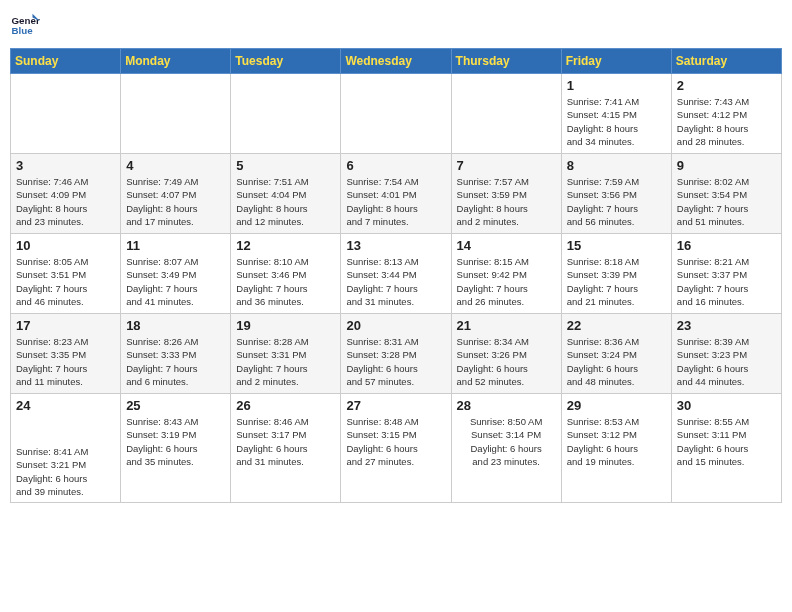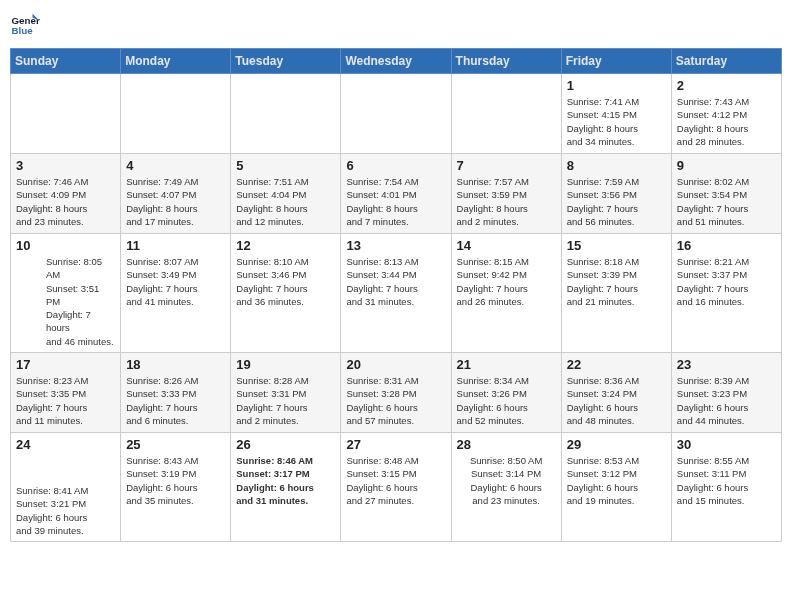--- a/index.html
+++ b/index.html
@@ -37,21 +37,21 @@
       font-size: 14px;
       color: #555;
     }
     table {
       width: 100%;
       border-collapse: collapse;
       table-layout: fixed;
     }
     thead tr th {
       background: #2e6db4;
-      color: #e5e5e5;
+      color: #fde047;
       font-size: 12px;
       font-weight: bold;
       padding: 5px 4px;
       text-align: left;
       border: 1px solid #5a8ecb;
     }
     tbody tr td {
       vertical-align: top;
       border: 1px solid #ccc;
       padding: 4px 5px;
@@ -176,21 +176,21 @@
           <div class="day-number">9</div>
           <div class="day-info" style="white-space: pre-line;">Sunrise: 8:02 AM
 Sunset: 3:54 PM
 Daylight: 7 hours
 and 51 minutes.</div>
         </td>
       </tr>
       <tr>
         <td>
           <div class="day-number">10</div>
-          <div class="day-info" style="white-space: pre-line; margin-left: 30px;">Sunrise: 8:05 AM
+          <div class="day-info" style="white-space: pre-line;">Sunrise: 8:05 AM
 Sunset: 3:51 PM
 Daylight: 7 hours
 and 46 minutes.</div>
         </td>
         <td>
           <div class="day-number">11</div>
           <div class="day-info" style="white-space: pre-line;">Sunrise: 8:07 AM
 Sunset: 3:49 PM
 Daylight: 7 hours
 and 41 minutes.</div>
@@ -292,21 +292,21 @@
         </td>
         <td>
           <div class="day-number">25</div>
           <div class="day-info" style="white-space: pre-line;">Sunrise: 8:43 AM
 Sunset: 3:19 PM
 Daylight: 6 hours
 and 35 minutes.</div>
         </td>
         <td>
           <div class="day-number">26</div>
-          <div class="day-info" style="white-space: pre-line; font-weight: bold;">Sunrise: 8:46 AM
+          <div class="day-info" style="white-space: pre-line;">Sunrise: 8:46 AM
 Sunset: 3:17 PM
 Daylight: 6 hours
 and 31 minutes.</div>
         </td>
         <td>
           <div class="day-number">27</div>
           <div class="day-info" style="white-space: pre-line;">Sunrise: 8:48 AM
 Sunset: 3:15 PM
 Daylight: 6 hours
 and 27 minutes.</div>

